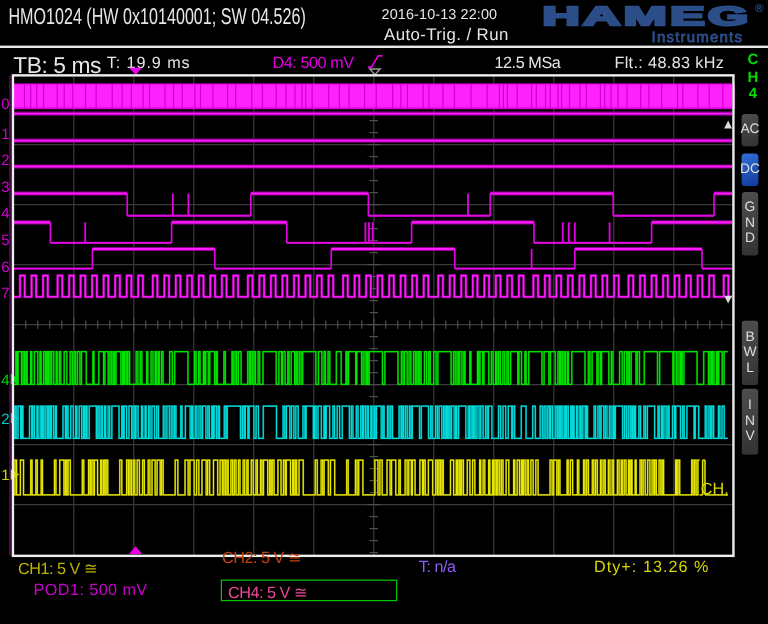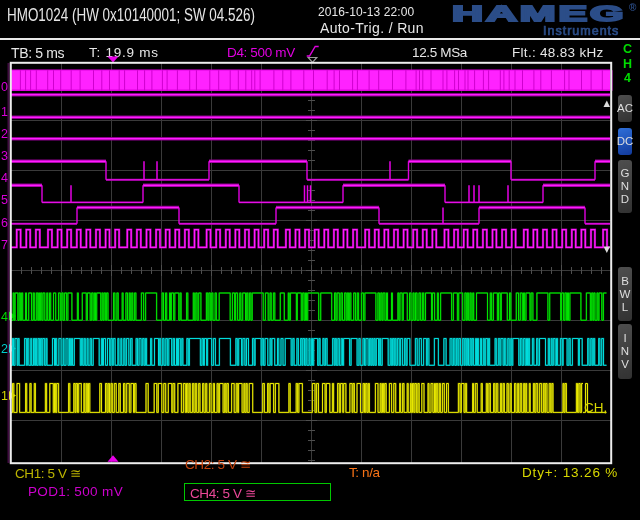--- a/index.html
+++ b/index.html
@@ -7,21 +7,21 @@
 border-radius:3px;color:#dedede;font-size:11.5px;text-align:center;line-height:13px;
 display:flex;align-items:center;justify-content:center}
 </style></head><body>
 <div class="t" style="left:7px;top:4px;font-size:19px;transform:scaleX(0.707);transform-origin:0 0">HMO1024 (HW 0x10140001; SW 04.526)</div>
 <div class="t" style="left:318px;top:5px;font-size:12px;letter-spacing:0.1px">2016-10-13 22:00</div>
 <div class="t" style="left:320px;top:20px;font-size:14px;letter-spacing:0.35px">Auto-Trig. / Run</div>
 <div style="position:absolute;left:452px;top:1px;color:#2b4d88;font-weight:bold;font-size:22px;letter-spacing:1.5px;transform:scaleX(1.95);transform-origin:0 0;-webkit-text-stroke:2px #2b4d88">HAMEG</div>
 <div style="position:absolute;left:629px;top:1.5px;color:#2b4d88;font-weight:bold;font-size:10px">®</div>
 <div style="position:absolute;left:543px;top:24px;color:#2b4d88;font-weight:normal;font-size:12.5px;letter-spacing:1px;-webkit-text-stroke:0.7px #2b4d88">Instruments</div>
 <div style="position:absolute;left:0;top:38px;width:640px;height:1.6px;background:#e8e8e8"></div>
-<div class="t" style="left:11px;top:44.5px;font-size:14px;letter-spacing:-0.35px">TB: 5 ms</div>
+<div class="t" style="left:11px;top:44.5px;font-size:19px;letter-spacing:-0.35px">TB: 5 ms</div>
 <div class="t" style="left:89px;top:44.5px;font-size:13.5px;letter-spacing:0.75px">T: 19.9 ms</div>
 <div class="t" style="left:227px;top:44.5px;font-size:13.5px;letter-spacing:-0.35px;color:#e000e0">D4: 500 mV</div>
 <svg style="position:absolute;left:306px;top:44px" width="14" height="15">
     <path d="M0.7,12H3.5L9.2,2.5H12.7" fill="none" stroke="#e000e0" stroke-width="1.4"></path>
   </svg>
 <div class="t" style="left:412px;top:44.5px;font-size:13.5px;letter-spacing:-0.35px">12.5 MSa</div>
 <div class="t" style="left:512px;top:44.5px;font-size:13.5px;letter-spacing:0.3px">Flt.: 48.83 kHz</div>
 <svg width="640" height="520" viewBox="0 0 640 520" style="position:absolute;left:0;top:0">
     <g stroke="#3a3a3a" stroke-width="1">
       <line x1="61.5" y1="63" x2="61.5" y2="463"></line>
@@ -208,22 +208,22 @@
       <text x="1" y="226.5">6</text>
       <text x="1" y="248.5">7</text>
     </g>
 <text x="1" y="320.5" fill="#00d800" font-family="Liberation Sans, sans-serif" font-size="12.5px">4</text>
 <text x="1" y="353" fill="#00cccc" font-family="Liberation Sans, sans-serif" font-size="12.5px">2</text>
 <text x="1" y="400" fill="#d8d800" font-family="Liberation Sans, sans-serif" font-size="12.5px">1</text>
 <text x="584" y="412" fill="#d8d800" font-family="Liberation Sans, sans-serif" font-size="13.5px">CH,</text>
   </svg>
 <div class="t" style="left:15px;top:464.5px;font-size:13.5px;letter-spacing:-0.4px;color:#bcb400">CH1: 5 V ≅</div>
 <div class="t" style="left:185px;top:456px;font-size:13.5px;letter-spacing:-0.4px;color:#c2410c">CH2: 5 V ≅</div>
-<div class="t" style="left:349px;top:464.5px;font-size:13.5px;letter-spacing:-0.4px;color:#f97316">T: n/a</div>
-<div class="t" style="left:522px;top:464.5px;font-size:13.5px;letter-spacing:0.85px;color:#d8d800">Dty+: 13.26 %</div>
+<div class="t" style="left:349px;top:464.5px;font-size:13.5px;letter-spacing:-0.4px;color:#8b5cf6">T: n/a</div>
+<div class="t" style="left:495px;top:464.5px;font-size:13.5px;letter-spacing:0.85px;color:#d8d800">Dty+: 13.26 %</div>
 <div class="t" style="left:28px;top:484px;font-size:13.5px;letter-spacing:0.35px;color:#cc00cc">POD1: 500 mV</div>
 <div style="position:absolute;left:184px;top:483px;width:145px;height:15.5px;border:1px solid #00c800"></div>
 <div class="t" style="left:190px;top:484.5px;font-size:13.5px;letter-spacing:-0.4px;color:#ec4899">CH4: 5 V ≅</div>
 <div style="position:absolute;left:620px;top:42px;color:#00dc00;font-weight:bold;font-size:12.5px;line-height:14.5px;text-align:center;width:15px">C<br>H<br>4</div>
 <div class="btn" style="top:94.5px;height:27.5px">AC</div>
 <div class="btn" style="top:127.5px;height:27.5px;background:linear-gradient(160deg,#2f6fd8,#123a9c)">DC</div>
 <div class="btn" style="top:160px;height:53px">G<br>N<br>D</div>
 <div class="btn" style="top:267px;height:54px">B<br>W<br>L</div>
 <div class="btn" style="top:323.5px;height:55px">I<br>N<br>V</div>
 </body></html>

